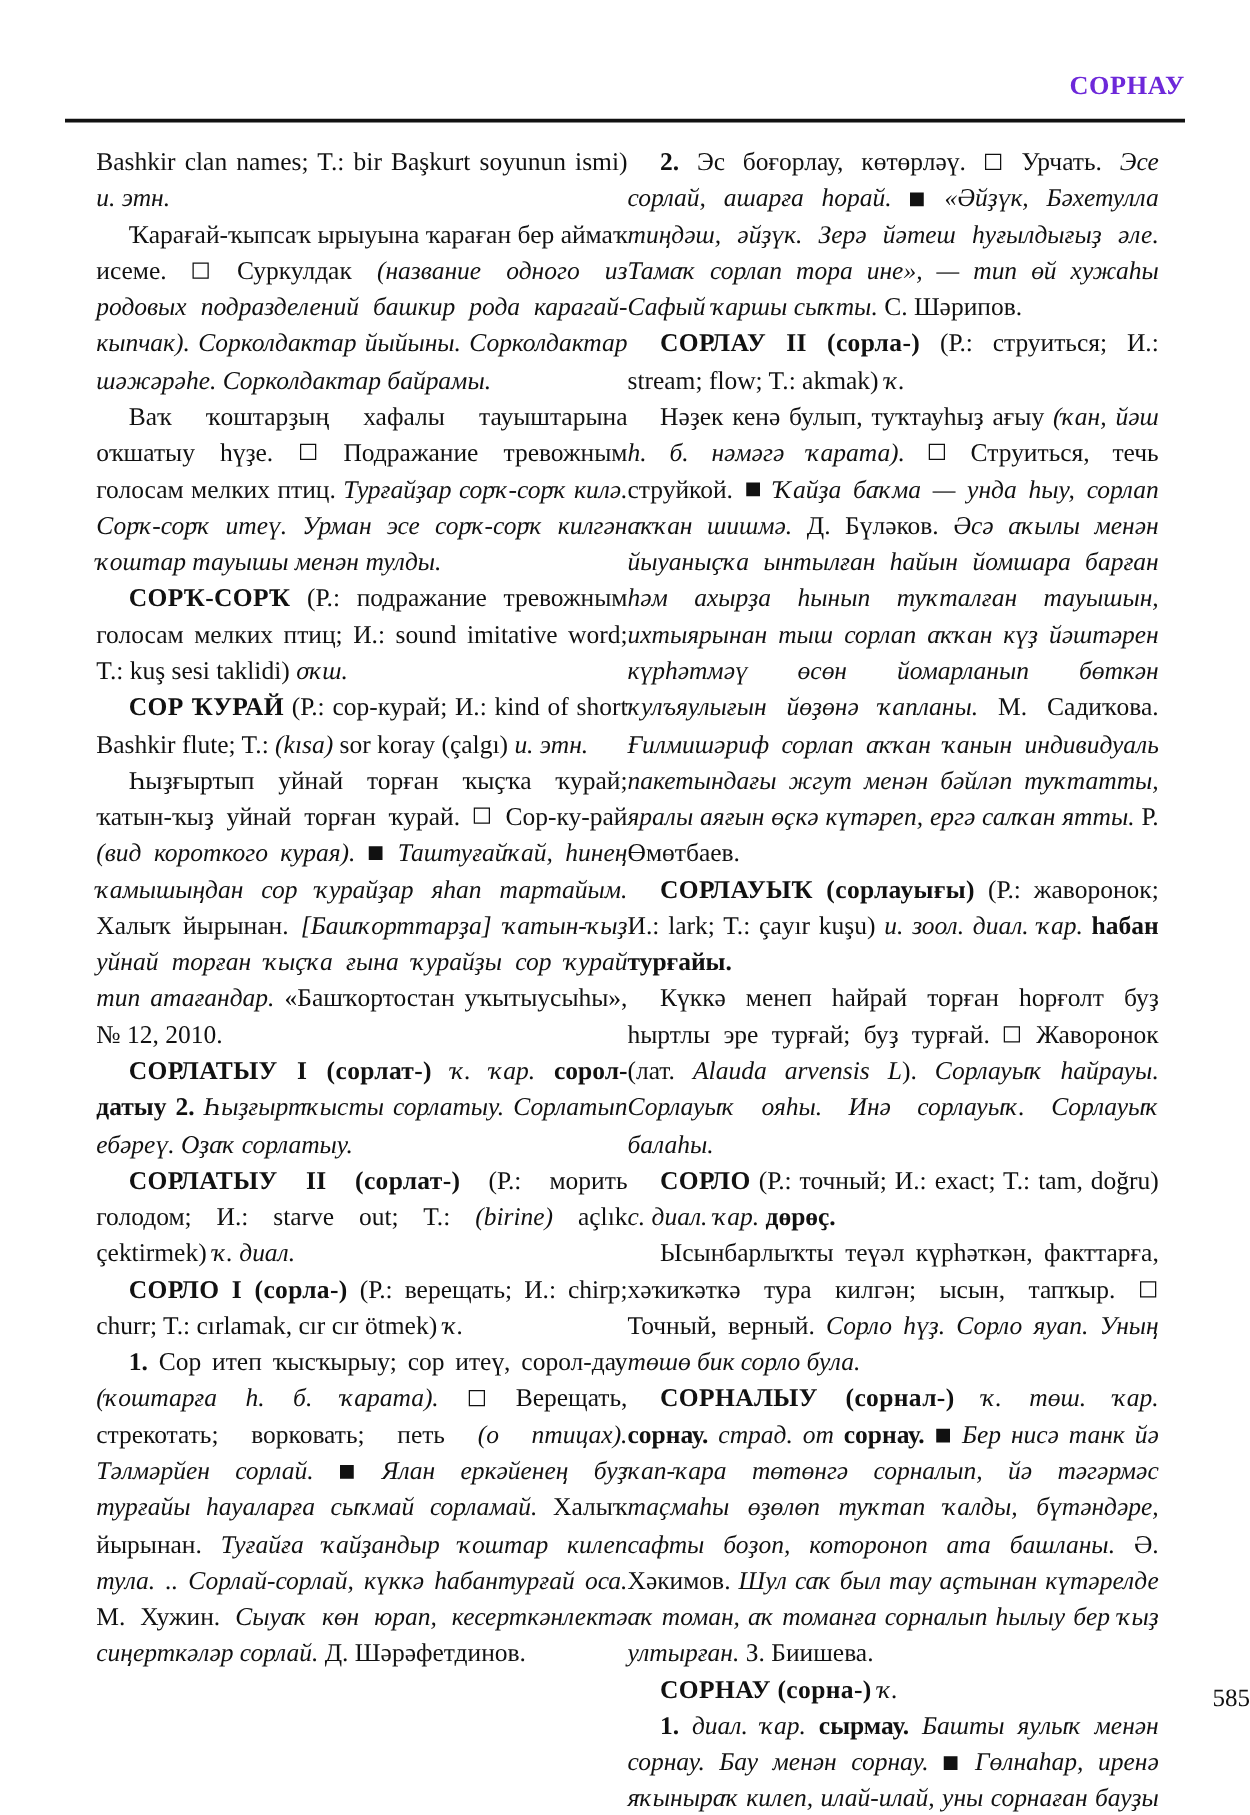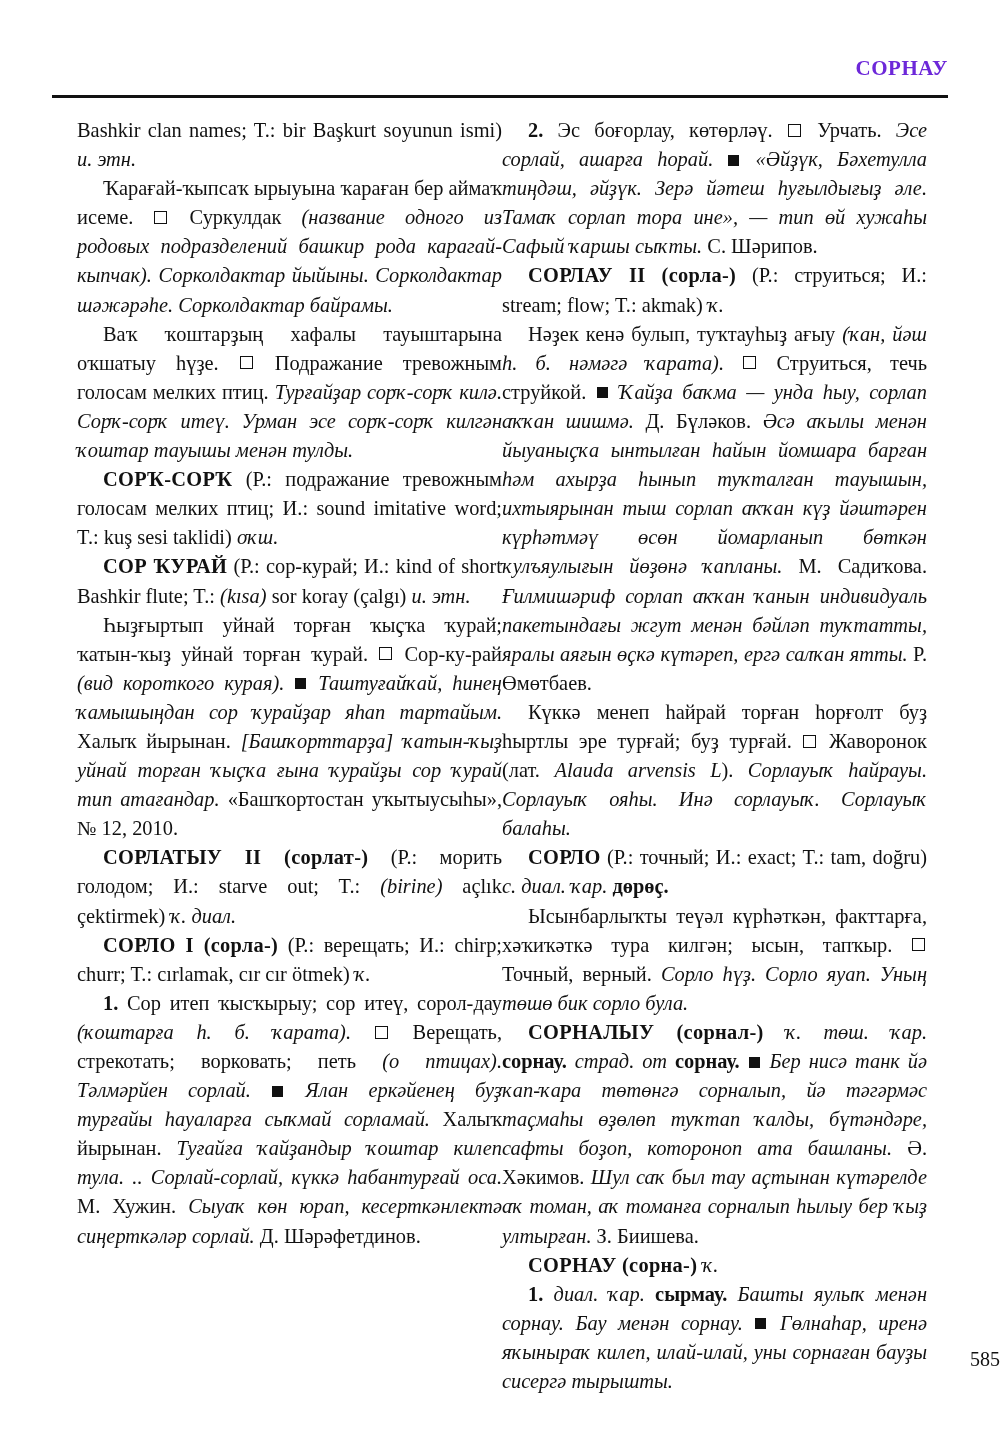--- a/index.html
+++ b/index.html
@@ -116,38 +116,40 @@
       <p class="para"><span>Ҡарағай-ҡыпсаҡ ырыуына ҡараған бер аймаҡ исеме.</span> <span class="marker-open"></span> <span>Суркулдак</span> <span class="it">(название одного из родовых подразделений башкир рода карагай-кыпчак).</span> <span class="it">Сорколдактар йыйыны. Сорколдактар шәжәрәһе. Сорколдактар байрамы.</span></p>
 
       <p class="para"><span>Ваҡ ҡоштарҙың хафалы тауыштарына оҡшатыу һүҙе.</span> <span class="marker-open"></span> <span>Подражание тревожным голосам мелких птиц.</span> <span class="it">Турғайҙар сорҡ-сорҡ килә. Сорҡ-сорҡ итеү. Урман эсе сорҡ-сорҡ килгән ҡоштар тауышы менән тулды.</span></p>
 
       <p class="para"><span class="hw">СОРҠ-СОРҠ</span> <span>(Р.: подражание тревожным голосам мелких птиц; И.: sound imitative word; T.: kuş sesi taklidi)</span> <span class="it">оҡш.</span></p>
 
       <p class="para"><span class="hw">СОР ҠУРАЙ</span> <span>(Р.: сор-курай; И.: kind of short Bashkir flute; T.: </span><span class="it">(kısa)</span><span> sor koray (çalgı)</span> <span class="it">и. этн.</span></p>
 
       <p class="para"><span>Һыҙғыртып уйнай торған ҡыҫҡа ҡурай; ҡатын-ҡыҙ уйнай торған ҡурай.</span> <span class="marker-open"></span> <span>Сор-ку-рай</span> <span class="it">(вид короткого курая).</span> <span class="marker-filled"></span> <span class="it">Таштуғайҡай, һинең ҡамышыңдан сор ҡурайҙар яһап тартайым.</span> <span>Халыҡ йырынан.</span> <span class="it">[Башҡорттарҙа] ҡатын-ҡыҙ уйнай торған ҡыҫҡа ғына ҡурайҙы сор ҡурай тип атағандар.</span> <span>«Башҡортостан уҡытыусыһы», № 12, 2010.</span></p>
 
+      <p class="para"><span class="hw">СОРЛАТЫУ I (сорлат-)</span> <span class="it">ҡ. ҡар.</span> <span class="hwsm">сорол-датыу 2.</span> <span class="it">Һыҙғыртҡысты сорлатыу. Сорлатып ебәреү. Оҙаҡ сорлатыу.</span></p>
 
       <p class="para"><span class="hw">СОРЛАТЫУ II (сорлат-)</span> <span>(Р.: морить голодом; И.: starve out; T.: </span><span class="it">(birine)</span><span> açlık çektirmek)</span> <span class="it">ҡ. диал.</span></p>
 
 
       <p class="para"><span class="hw">СОРЛО I (сорла-)</span> <span>(Р.: верещать; И.: chirp; churr; T.: cırlamak, cır cır ötmek)</span> <span class="it">ҡ.</span></p>
 
       <p class="para"><span class="hwsm">1.</span> <span>Сор итеп ҡысҡырыу; сор итеү, сорол-дау</span> <span class="it">(ҡоштарға һ. б. ҡарата).</span> <span class="marker-open"></span> <span>Верещать, стрекотать; ворковать; петь</span> <span class="it">(о птицах).</span> <span class="it">Тәлмәрйен сорлай.</span> <span class="marker-filled"></span> <span class="it">Ялан еркәйенең буҙ турғайы һауаларға сыҡмай сорламай.</span> <span>Халыҡ йырынан.</span> <span class="it">Туғайға ҡайҙандыр ҡоштар килеп тула. .. Сорлай-сорлай, күккә һабантурғай оса.</span> <span>М. Хужин.</span> <span class="it">Сыуаҡ көн юрап, кесерткәнлектә сиңерткәләр сорлай.</span> <span>Д. Шәрәфетдинов.</span></p>
 
     </div>
 
     <div class="col">
 
       <p class="para"><span class="hwsm">2.</span> <span>Эс боғорлау, көтөрләү.</span> <span class="marker-open"></span> <span>Урчать.</span> <span class="it">Эсе сорлай, ашарға һорай.</span> <span class="marker-filled"></span> <span class="it">«Әйҙүк, Бәхетулла тиңдәш, әйҙүк. Зерә йәтеш һуғылдығыҙ әле. Тамаҡ сорлап тора ине», — тип өй хужаһы Сафый ҡаршы сыҡты.</span> <span>С. Шәрипов.</span></p>
 
       <p class="para"><span class="hw">СОРЛАУ II (сорла-)</span> <span>(Р.: струиться; И.: stream; flow; T.: akmak)</span> <span class="it">ҡ.</span></p>
 
       <p class="para"><span>Нәҙек кенә булып, туҡтауһыҙ ағыу</span> <span class="it">(ҡан, йәш һ. б. нәмәгә ҡарата).</span> <span class="marker-open"></span> <span>Струиться, течь струйкой.</span> <span class="marker-filled"></span> <span class="it">Ҡайҙа баҡма — унда һыу, сорлап аҡҡан шишмә.</span> <span>Д. Бүләков.</span> <span class="it">Әсә аҡылы менән йыуаныҫҡа ынтылған һайын йомшара барған һәм ахырҙа һынып туҡталған тауышын, ихтыярынан тыш сорлап аҡҡан күҙ йәштәрен күрһәтмәү өсөн йомарланып бөткән ҡулъяулығын йөҙөнә ҡапланы.</span> <span>М. Садиҡова.</span> <span class="it">Ғилмишәриф сорлап аҡҡан ҡанын индивидуаль пакетындағы жгут менән бәйләп туҡтатты, яралы аяғын өҫкә күтәреп, ергә салҡан ятты.</span> <span>Р. Өмөтбаев.</span></p>
 
+      <p class="para"><span class="hw">СОРЛАУЫҠ (сорлауығы)</span> <span>(Р.: жаворонок; И.: lark; T.: çayır kuşu)</span> <span class="it">и. зоол. диал. ҡар.</span> <span class="hwsm">һабан турғайы.</span></p>
 
       <p class="para"><span>Күккә менеп һайрай торған һорғолт буҙ һыртлы эре турғай; буҙ турғай.</span> <span class="marker-open"></span> <span>Жаворонок</span> <span>(лат. </span><span class="it">Alauda arvensis L</span><span>).</span> <span class="it">Сорлауыҡ һайрауы. Сорлауыҡ ояһы. Инә сорлауыҡ. Сорлауыҡ балаһы.</span></p>
 
       <p class="para"><span class="hw">СОРЛО</span> <span>(Р.: точный; И.: exact; T.: tam, doğru)</span> <span class="it">с. диал. ҡар.</span> <span class="hwsm">дөрөҫ.</span></p>
 
       <p class="para"><span>Ысынбарлыҡты теүәл күрһәткән, факттарға, хәҡиҡәткә тура килгән; ысын, тапҡыр.</span> <span class="marker-open"></span> <span>Точный, верный.</span> <span class="it">Сорло һүҙ. Сорло яуап. Уның төшө бик сорло була.</span></p>
 
       <p class="para"><span class="hw">СОРНАЛЫУ (сорнал-)</span> <span class="it">ҡ. төш. ҡар.</span> <span class="hwsm">сорнау.</span> <span class="it">страд. от</span> <span class="hwsm">сорнау.</span> <span class="marker-filled"></span> <span class="it">Бер нисә танк йә ҡап-ҡара төтөнгә сорналып, йә тәгәрмәс таҫмаһы өҙөлөп туҡтап ҡалды, бүтәндәре, сафты боҙоп, котороноп ата башланы.</span> <span>Ә. Хәкимов.</span> <span class="it">Шул саҡ был тау аҫтынан күтәрелде аҡ томан, аҡ томанға сорналып һылыу бер ҡыҙ ултырған.</span> <span>З. Биишева.</span></p>
 
       <p class="para"><span class="hw">СОРНАУ (сорна-)</span> <span class="it">ҡ.</span></p>

